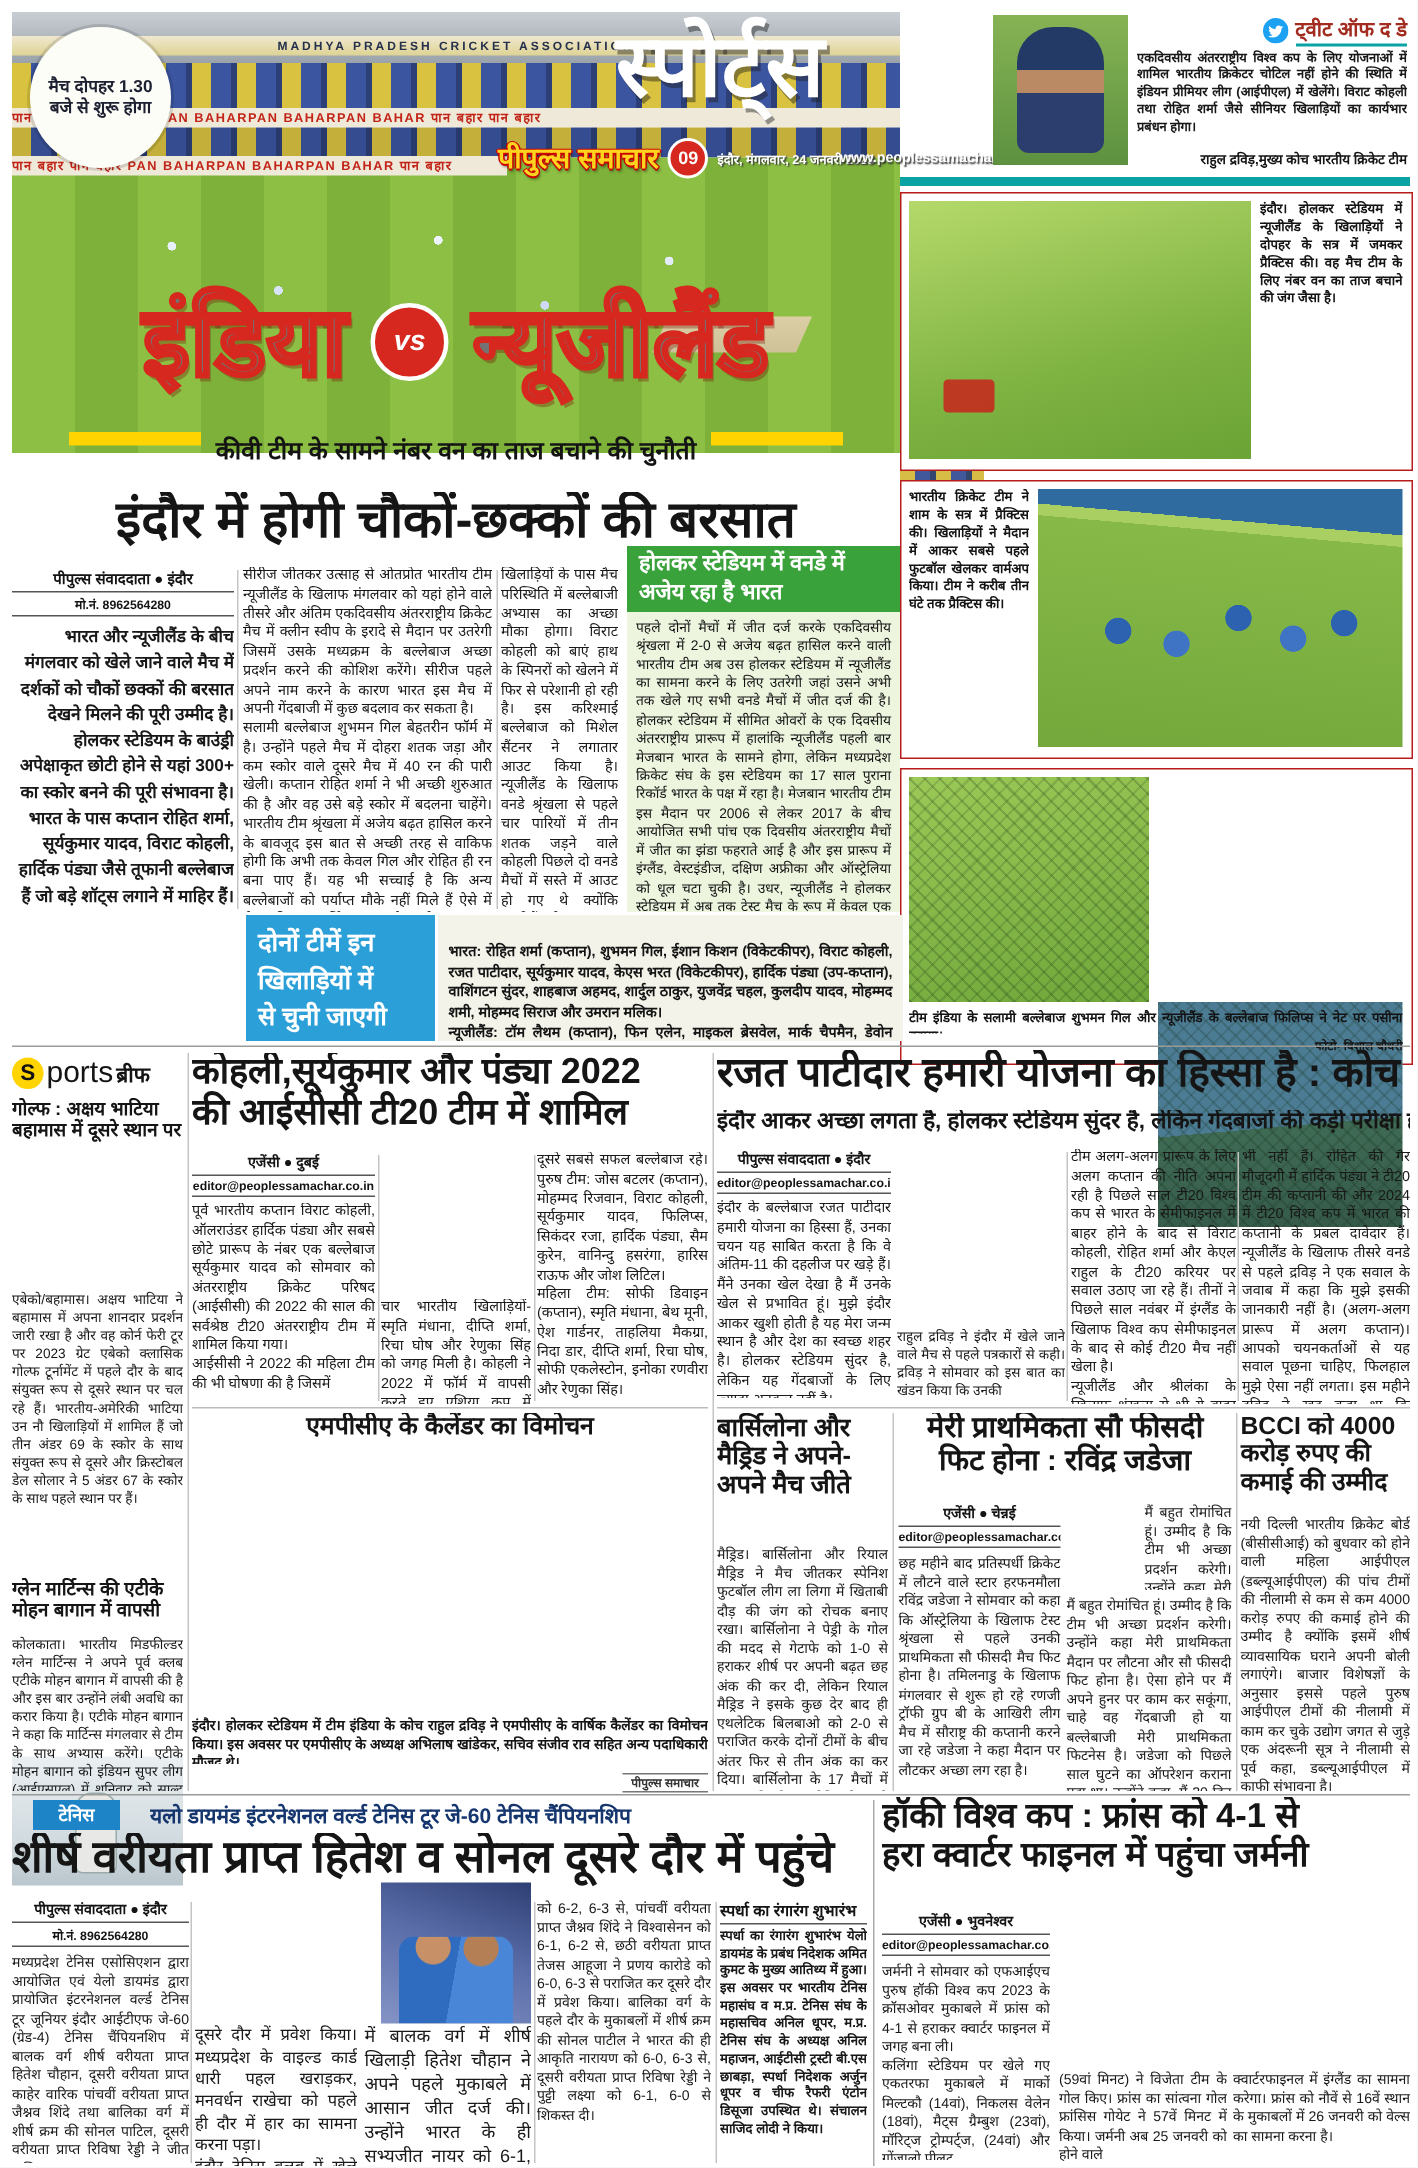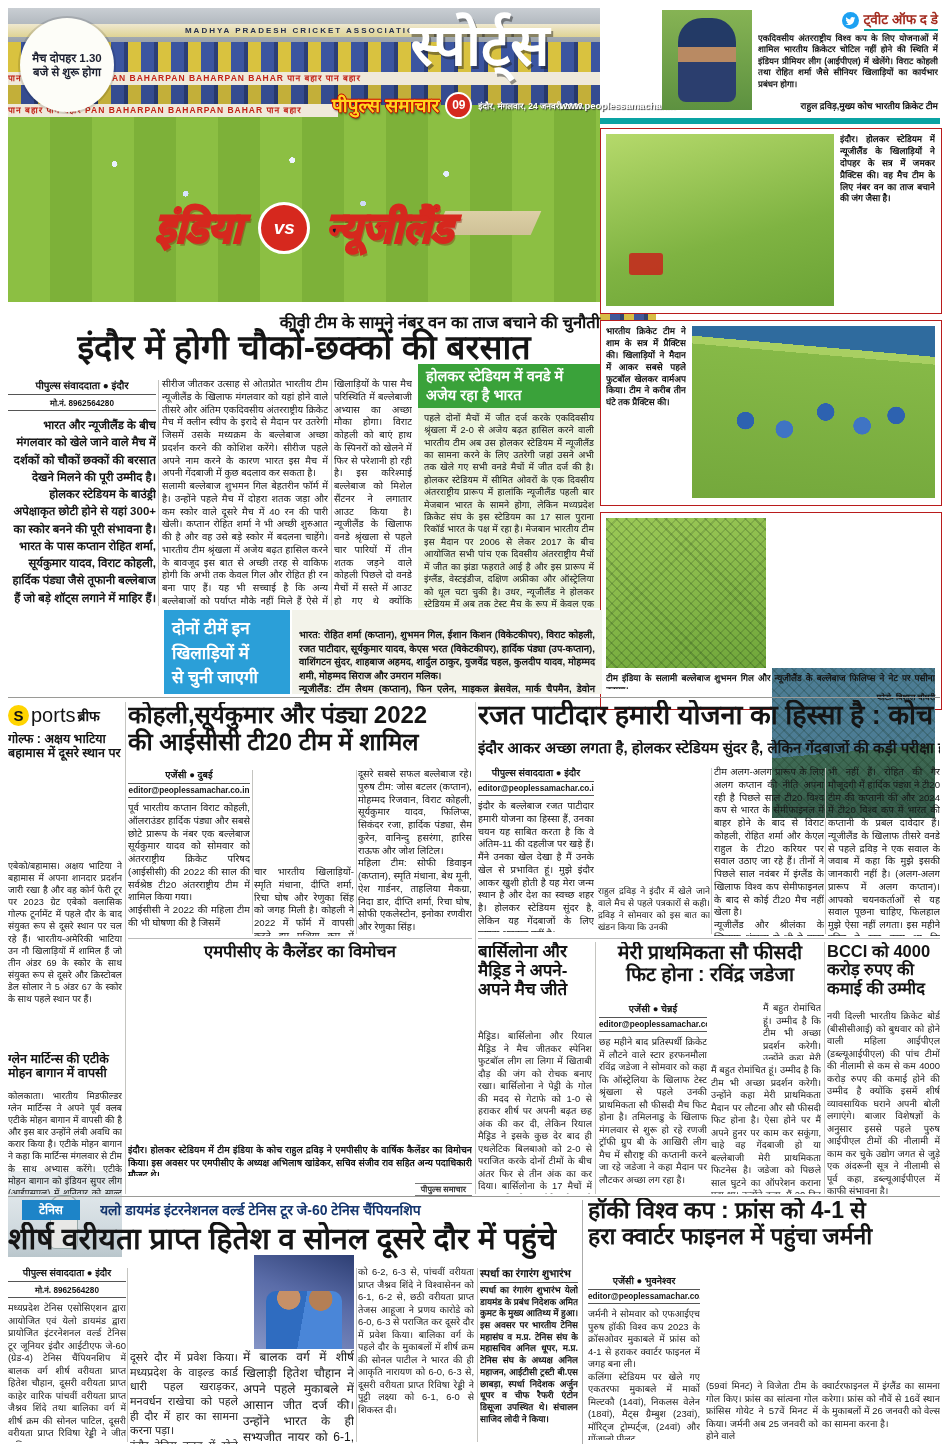--- a/index.html
+++ b/index.html
@@ -29,22 +29,22 @@
         background:linear-gradient(#dccfa6,#cfc197);transform:skewX(-24deg);}
   .st-field::before{content:"";position:absolute;inset:0;background-image:
         radial-gradient(circle 3px at 18% 30%,#e8f0ff 95%,transparent),
         radial-gradient(circle 3px at 30% 45%,#d8e4ff 95%,transparent),
         radial-gradient(circle 3px at 48% 28%,#eef4ff 95%,transparent),
         radial-gradient(circle 3px at 60% 50%,#cdd9f5 95%,transparent),
         radial-gradient(circle 3px at 74% 35%,#e4ecff 95%,transparent);}
   .masthead{font-size:58px;font-weight:bold;color:#fff;text-shadow:2px 3px 0 rgba(30,30,30,.45);line-height:1;}
   .badge{border-radius:50%;background:#fdfdf8;display:flex;align-items:center;justify-content:center;
          text-align:center;font-weight:bold;font-size:11.5px;color:#1c2030;box-shadow:0 0 0 2px rgba(0,0,0,.12);line-height:1.25;}
-  .vs-title{font-size:41px;font-weight:bold;color:#0f172a;-webkit-text-stroke:2.5px #d6281e;
-            text-shadow:2px 3px 0 rgba(120,20,10,.35);line-height:1;font-style:italic;}
+  .vs-title{font-size:64px;font-weight:bold;color:#737373;-webkit-text-stroke:2.5px #d6281e;
+            text-shadow:2px 3px 0 rgba(120,20,10,.35);line-height:1;}
   .vs-circle{width:46px;height:46px;border-radius:50%;background:#d6281e;border:3px solid #fff;color:#fff;
              display:flex;align-items:center;justify-content:center;font-weight:bold;font-style:italic;font-size:19px;}
   .paper-name{font-size:19px;font-weight:bold;color:#ffd41e;
               text-shadow:-1px 0 #c00,1px 0 #c00,0 -1px #c00,0 1px #c00,1px 2px 2px rgba(0,0,0,.5);}
   .pg-circle{width:23px;height:23px;border-radius:50%;background:#d6281e;border:2px solid #fff;color:#fff;
              display:flex;align-items:center;justify-content:center;font-weight:bold;font-size:12px;}
   .dateline{font-size:8.5px;font-weight:bold;color:#fff;text-shadow:1px 1px 1px #333;}
   .siteurl{font-size:9.5px;font-weight:bold;color:#fff;text-shadow:1px 1px 1px #333;}
   .teal{background:#0aa3a3;}
   .tweet-title{color:#a32c20;font-weight:bold;font-size:13.5px;border-bottom:2px solid #0aa3a3;padding-bottom:1px;}
@@ -143,21 +143,21 @@
     <div class="abs cap" style="left:5px;top:5px;width:80px;height:172px;">भारतीय क्रिकेट टीम ने शाम के सत्र में प्रैक्टिस की। खिलाड़ियों ने मैदान में आकर सबसे पहले फुटबॉल खेलकर वार्मअप किया। टीम ने करीब तीन घंटे तक प्रैक्टिस की।</div>
     <div class="abs ph ph-team" style="left:91px;top:5px;width:243px;height:172px;"></div>
   </div>
   <div class="pbox" style="left:600px;top:512px;width:340px;height:196px;">
     <div class="abs ph ph-net" style="left:5px;top:5px;width:160px;height:150px;"></div>
     <div class="abs ph ph-net2" style="left:171px;top:5px;width:163px;height:150px;"></div>
     <div class="abs cap" style="left:5px;top:160px;width:329px;height:16px;">टीम इंडिया के सलामी बल्लेबाज शुभमन गिल और न्यूजीलैंड के बल्लेबाज फिलिप्स ने नेट पर पसीना बहाया।</div>
     <div class="abs" style="right:6px;top:178px;font-size:8px;font-weight:bold;">फोटो- विशाल चौधरी</div>
   </div>
 
-  <div class="abs" style="left:8px;top:308px;width:592px;height:26px;display:flex;align-items:flex-end;justify-content:center;gap:10px;flex-direction:column;">
+  <div class="abs" style="left:8px;top:288px;width:592px;height:26px;display:flex;align-items:flex-start;justify-content:center;gap:10px;">
     <span class="kbar"></span>
     <span style="font-weight:bold;font-size:16.5px;white-space:nowrap;">कीवी टीम के सामने नंबर वन का ताज बचाने की चुनौती</span>
     <span class="kbar"></span>
   </div>
   <div class="abs hl nowrap" style="left:8px;top:328px;width:592px;height:46px;font-size:34px;text-align:center;">इंदौर में होगी चौकों-छक्कों की बरसात</div>
 
   <div class="abs" style="left:8px;top:378px;width:148px;height:230px;">
     <div class="byline">पीपुल्स संवाददाता ● इंदौर</div>
     <div class="subline">मो.नं. 8962564280</div>
     <div class="bt btb" style="font-size:11.5px;line-height:1.5;text-align:right;height:190px;margin-top:6px;">भारत और न्यूजीलैंड के बीच मंगलवार को खेले जाने वाले मैच में दर्शकों को चौकों छक्कों की बरसात देखने मिलने की पूरी उम्मीद है। होलकर स्टेडियम के बाउंड्री अपेक्षाकृत छोटी होने से यहां 300+ का स्कोर बनने की पूरी संभावना है। भारत के पास कप्तान रोहित शर्मा, सूर्यकुमार यादव, विराट कोहली, हार्दिक पंड्या जैसे तूफानी बल्लेबाज हैं जो बड़े शॉट्स लगाने में माहिर हैं। न्यूजीलैंड टीम के पास डग ब्रेसवेल, ग्लेन फिलिप्स, टॉम लैथम और डेवोन कॉनवे जैसे बल्लेबाज हैं जो आक्रामक खेल के लिए जाने जाते हैं।</div>

